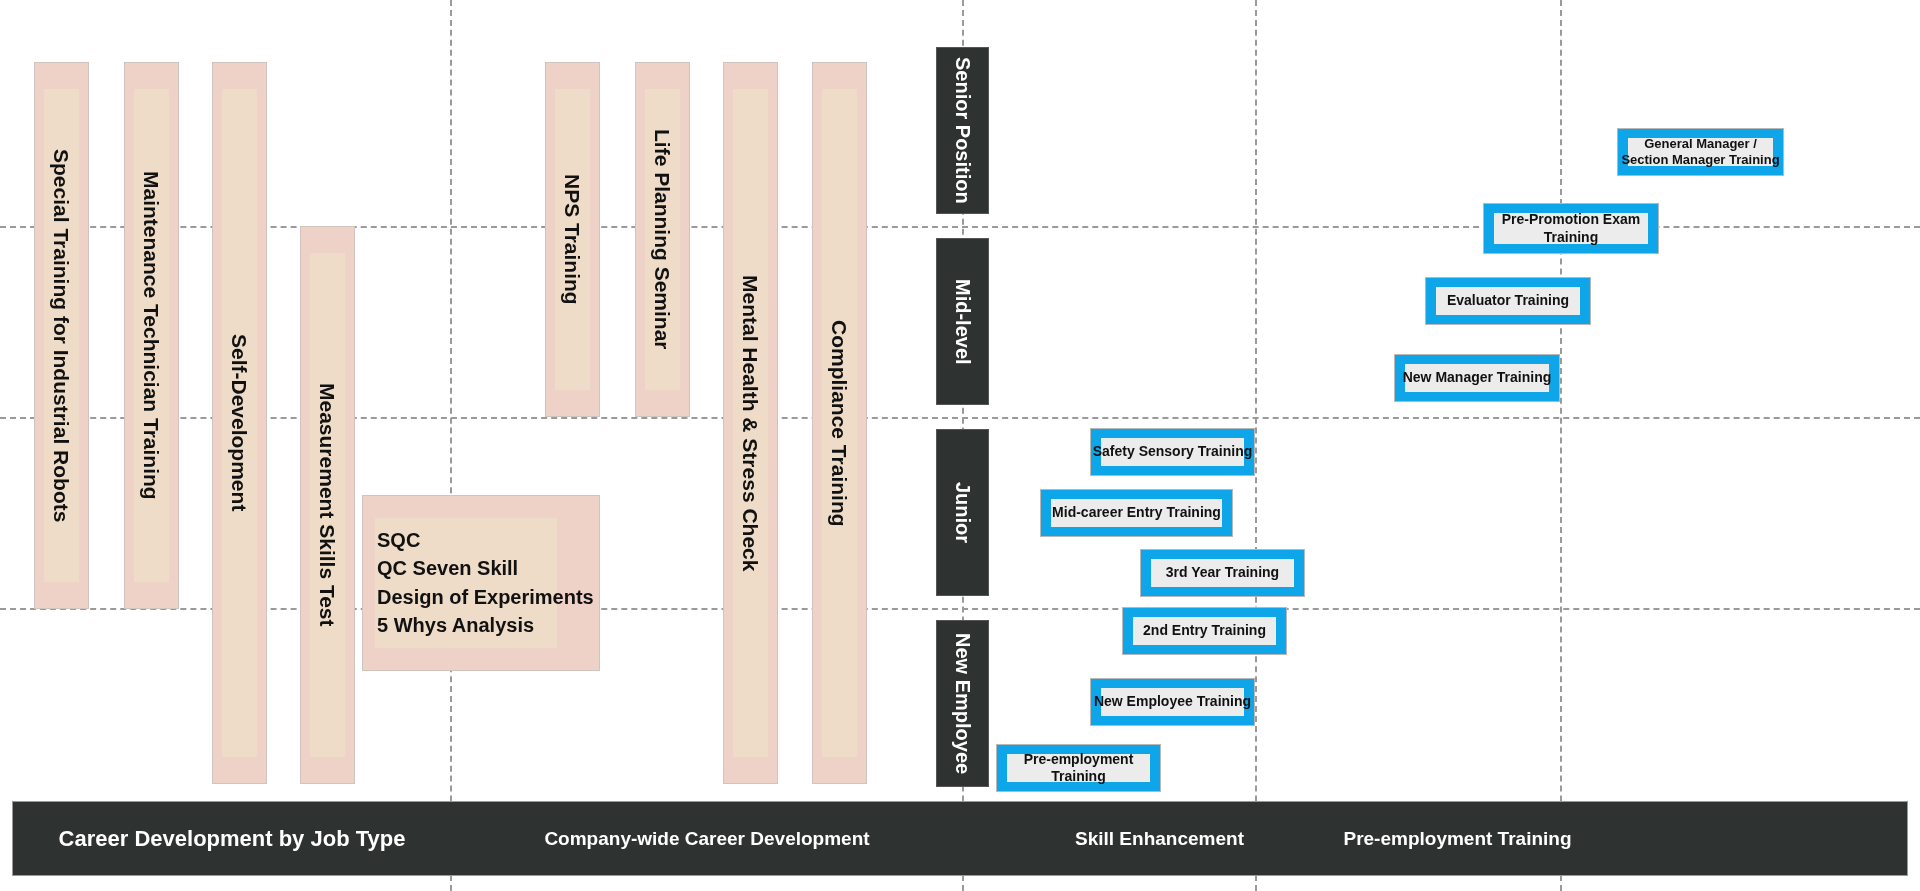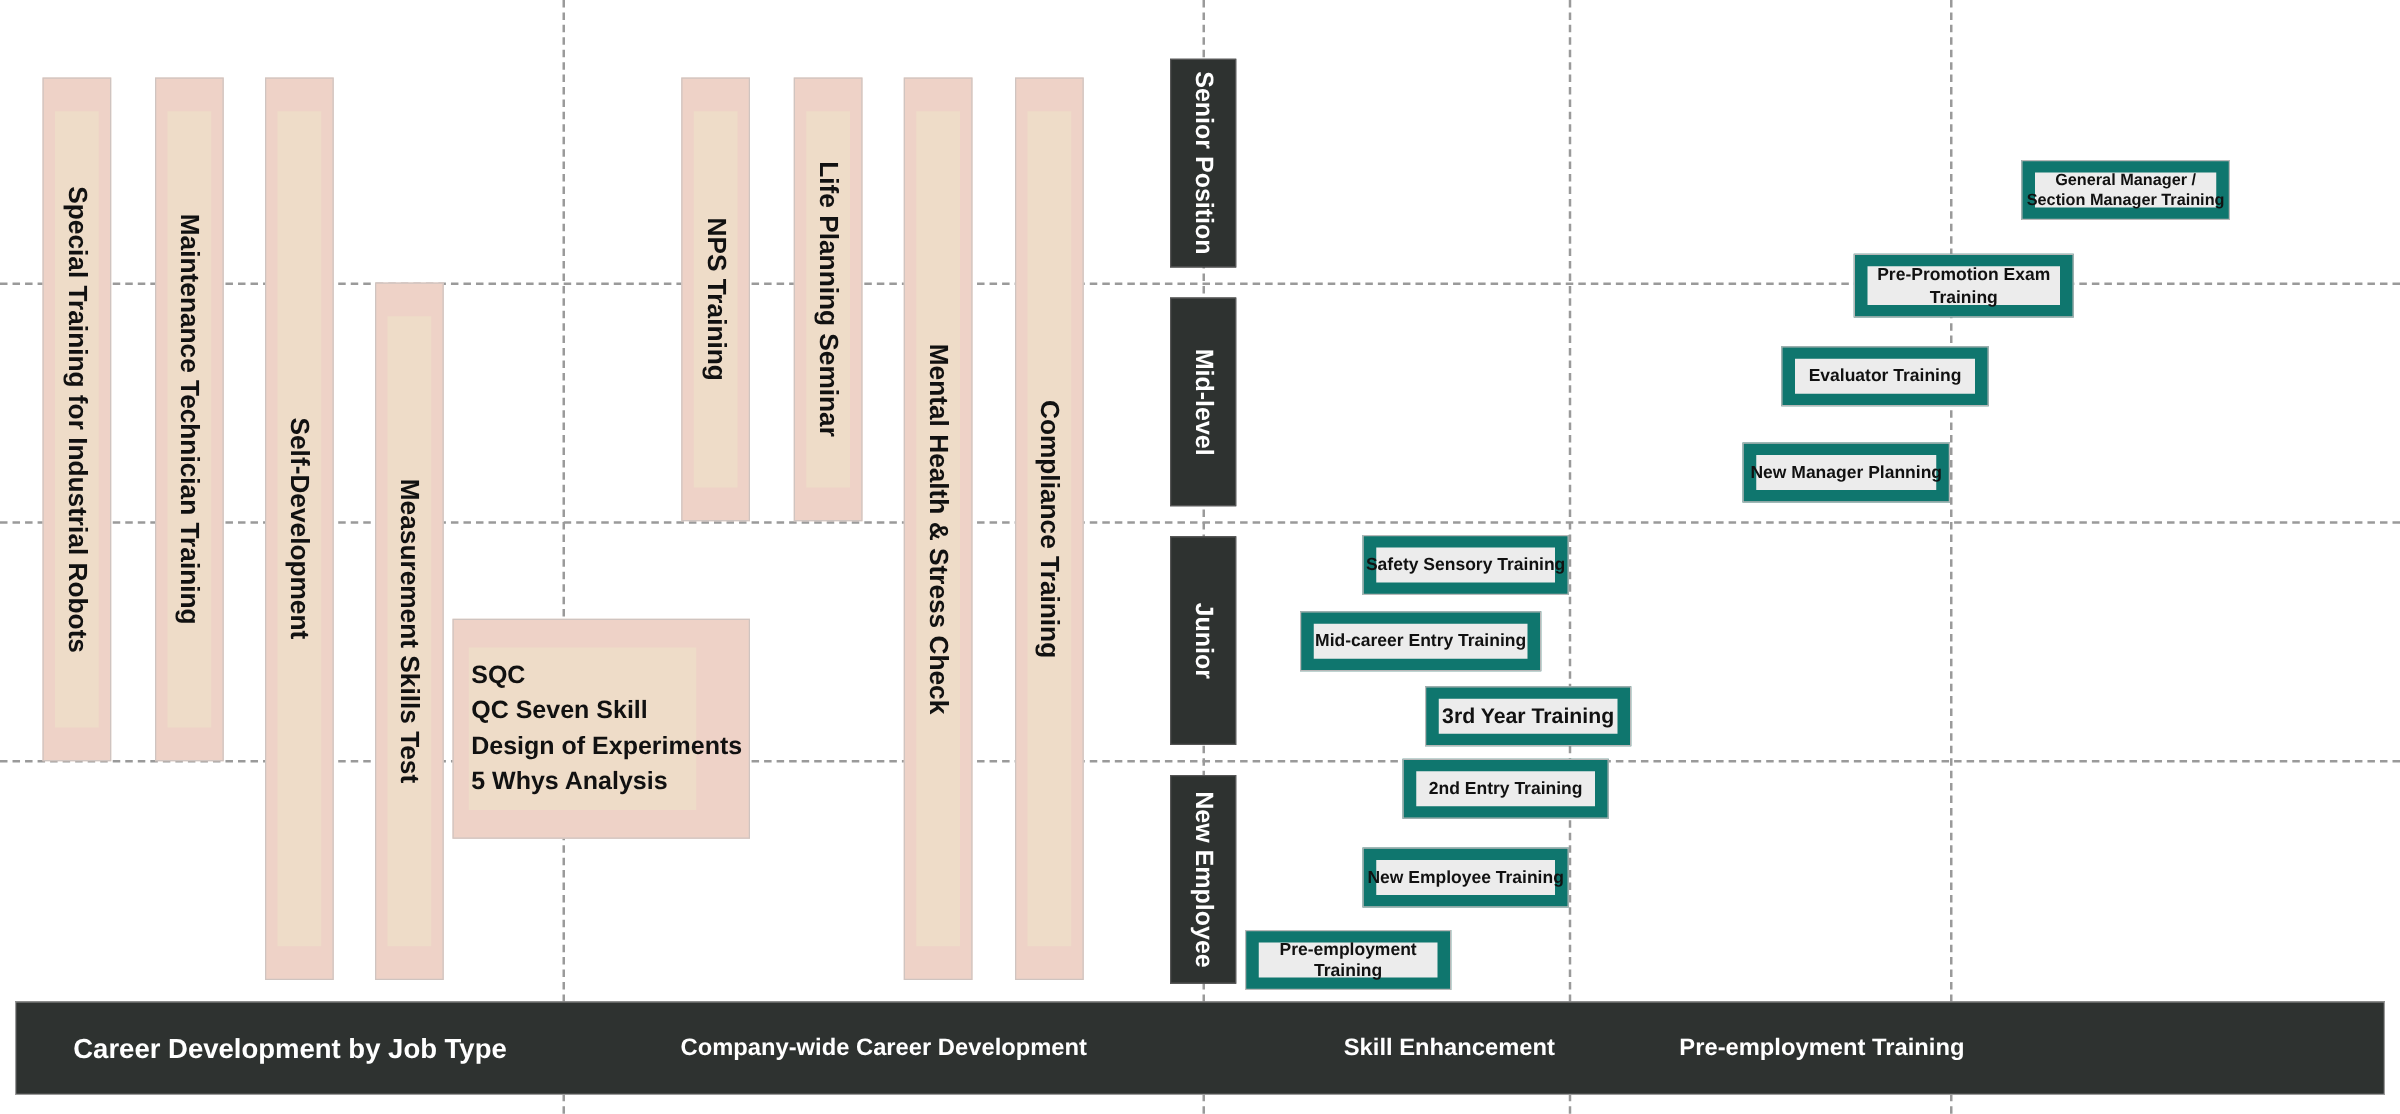--- a/index.html
+++ b/index.html
@@ -31,21 +31,21 @@
         font-weight:bold;font-size:20px;color:#111;line-height:1.42;}
 
   
   .lvlbox{position:absolute;background:#2e3230;border:1px solid #555;
         box-sizing:border-box;display:flex;align-items:center;
         justify-content:center;}
   .lvlbox span{writing-mode:vertical-rl;text-orientation:mixed;color:#fff;
         font-weight:bold;font-size:20px;white-space:nowrap;line-height:1;}
 
   
-  .tbox{position:absolute;background:#0f766e;border:1px solid #b8b8b8;
+  .tbox{position:absolute;background:#0ea5e9;border:1px solid #b8b8b8;
         box-sizing:border-box;display:flex;align-items:center;
         justify-content:center;text-align:center;}
   .tbox .tinner{position:absolute;left:10px;right:10px;top:9px;bottom:9px;
         background:#ececec;}
   .tbox span{position:relative;font-weight:bold;color:#111;line-height:1.22;}
 
   
   #footer{position:absolute;left:12px;top:801px;width:1896px;height:75px;
         background:#2e3230;border:1px solid #9a9a9a;box-sizing:border-box;}
   .fseg{position:absolute;top:0;height:100%;display:flex;align-items:center;
@@ -155,33 +155,33 @@
       <div class="tbox" style="left: 1483px; top: 203px; width: 176px; height: 51px;">
         <div class="tinner"></div>
         <span style="font-size: 14px;">Pre-Promotion Exam Training</span>
       </div>
       <div class="tbox" style="left: 1425px; top: 277px; width: 166px; height: 48px;">
         <div class="tinner"></div>
         <span style="font-size: 14px;">Evaluator Training</span>
       </div>
       <div class="tbox" style="left: 1394px; top: 354px; width: 166px; height: 48px;">
         <div class="tinner"></div>
-        <span style="font-size: 14px;">New Manager Planning</span>
+        <span style="font-size: 14px;">New Manager Training</span>
       </div>
       <div class="tbox" style="left: 1090px; top: 428px; width: 165px; height: 48px;">
         <div class="tinner"></div>
         <span style="font-size: 14px;">Safety Sensory Training</span>
       </div>
       <div class="tbox" style="left: 1040px; top: 489px; width: 193px; height: 48px;">
         <div class="tinner"></div>
         <span style="font-size: 14px;">Mid-career Entry Training</span>
       </div>
       <div class="tbox" style="left: 1140px; top: 549px; width: 165px; height: 48px;">
         <div class="tinner"></div>
-        <span style="font-size: 17px;">3rd Year Training</span>
+        <span style="font-size: 14px;">3rd Year Training</span>
       </div>
       <div class="tbox" style="left: 1122px; top: 607px; width: 165px; height: 48px;">
         <div class="tinner"></div>
         <span style="font-size: 14px;">2nd Entry Training</span>
       </div>
       <div class="tbox" style="left: 1090px; top: 678px; width: 165px; height: 48px;">
         <div class="tinner"></div>
         <span style="font-size: 14px;">New Employee Training</span>
       </div>
       <div class="tbox" style="left: 996px; top: 744px; width: 165px; height: 48px;">

